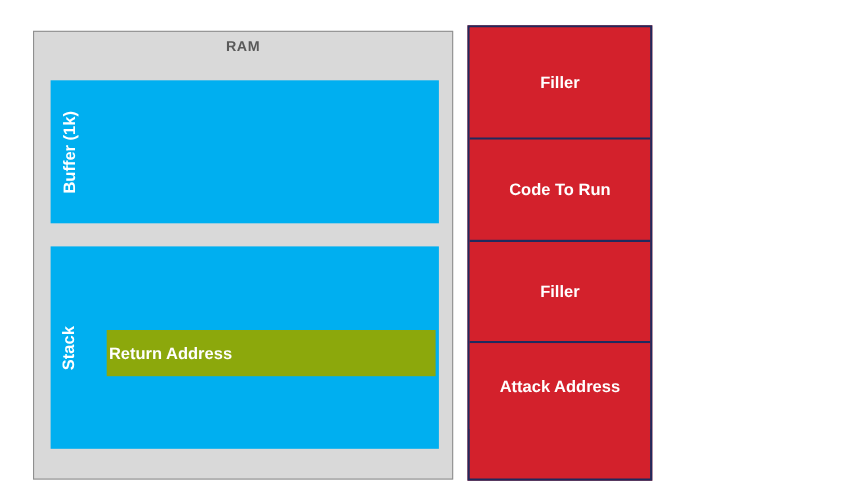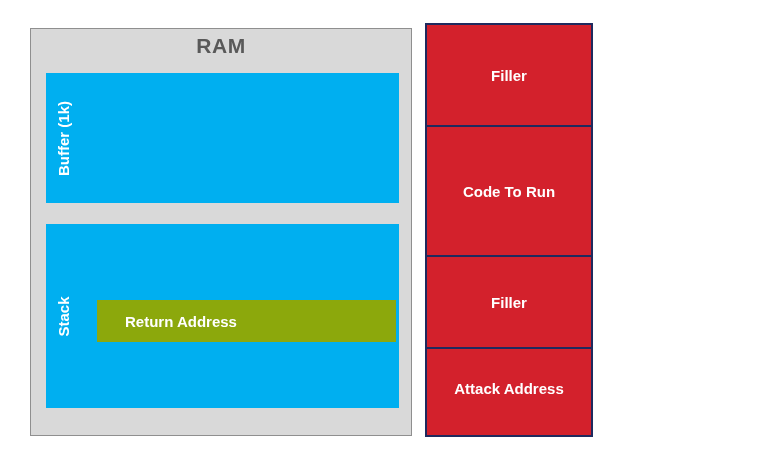--- a/index.html
+++ b/index.html
@@ -26,21 +26,21 @@
     box-sizing: border-box;
     background: var(--ram-fill, #D9D9D9);
     border: 1px solid var(--ram-border, #8F8F8F);
   }
   .ram-title {
     position: absolute;
     top: 5px;
     left: 0;
     width: 100%;
     text-align: center;
-    font-size: 21px;
+    font-size: 13px;
     font-weight: bold;
     color: var(--ram-text, #595959);
     letter-spacing: 0.5px;
   }
 
   .mem-block {
     position: absolute;
     background: var(--block-blue, #00AFF0);
   }
   .buffer-block {
@@ -77,21 +77,21 @@
   .return-address {
     position: absolute;
     left: 51px;
     top: 76px;
     width: 299px;
     height: 42px;
     box-sizing: border-box;
     background: var(--block-green, #8CA80C);
     display: flex;
     align-items: center;
-    padding-left: 28px;
+    padding-left: 2px;
     font-size: 15px;
     font-weight: bold;
     color: var(--label-white, #FFFFFF);
   }
 
   
   .attack-column {
     position: absolute;
     left: 425px;
     top: 23px;
@@ -109,21 +109,21 @@
     display: flex;
     align-items: center;
     justify-content: center;
     background: var(--block-red, #D3212C);
     border-bottom: 2px solid var(--navy-border, #1F2A5E);
     font-size: 15px;
     font-weight: bold;
     color: var(--label-white, #FFFFFF);
   }
   .attack-block.h1 { height: 102px; }
-  .attack-block.h2 { height: 130px; }
+  .attack-block.h2 { height: 93px; }
   .attack-block.h3 { height: 92px; }
   .attack-block.h4 { height: 78px; border-bottom: none; }
 </style>
 </head>
 <body>
 
 <div class="canvas">
 
   <div class="ram-box">
     <div class="ram-title">RAM</div>

